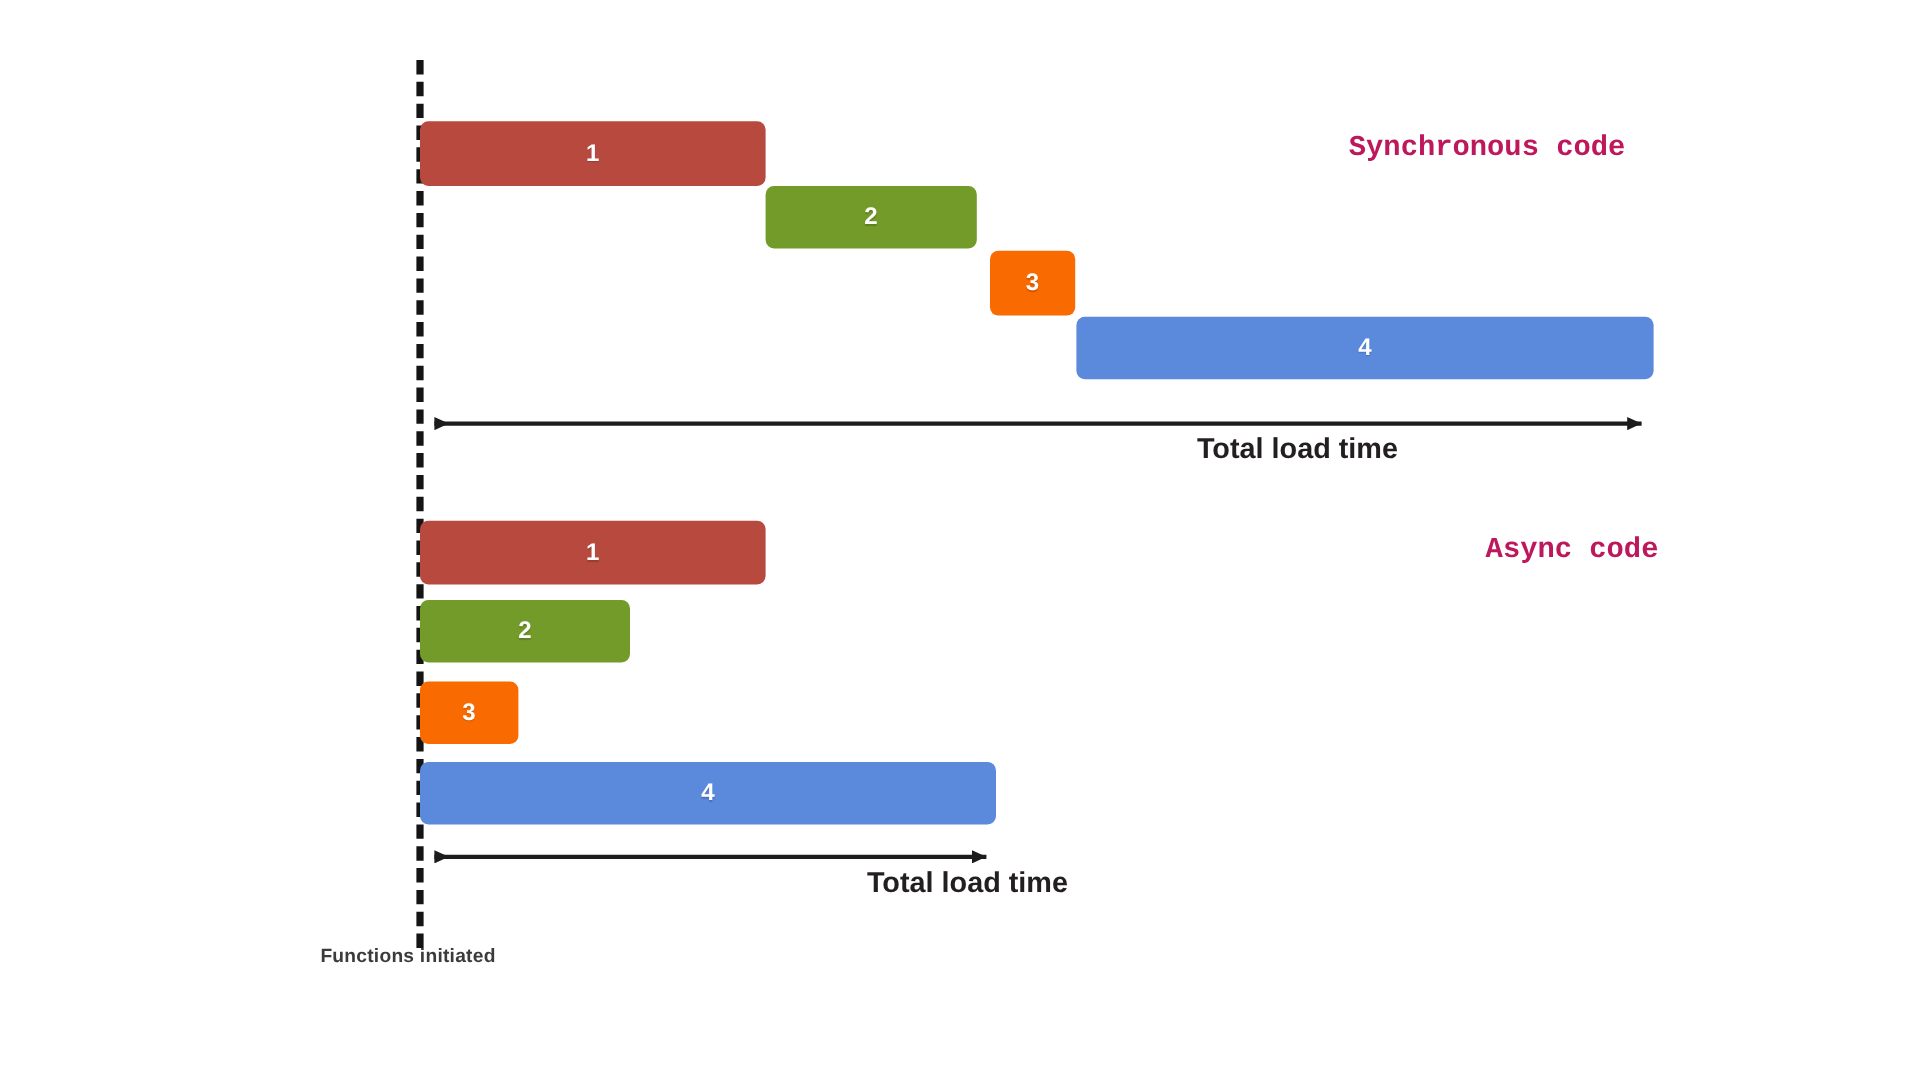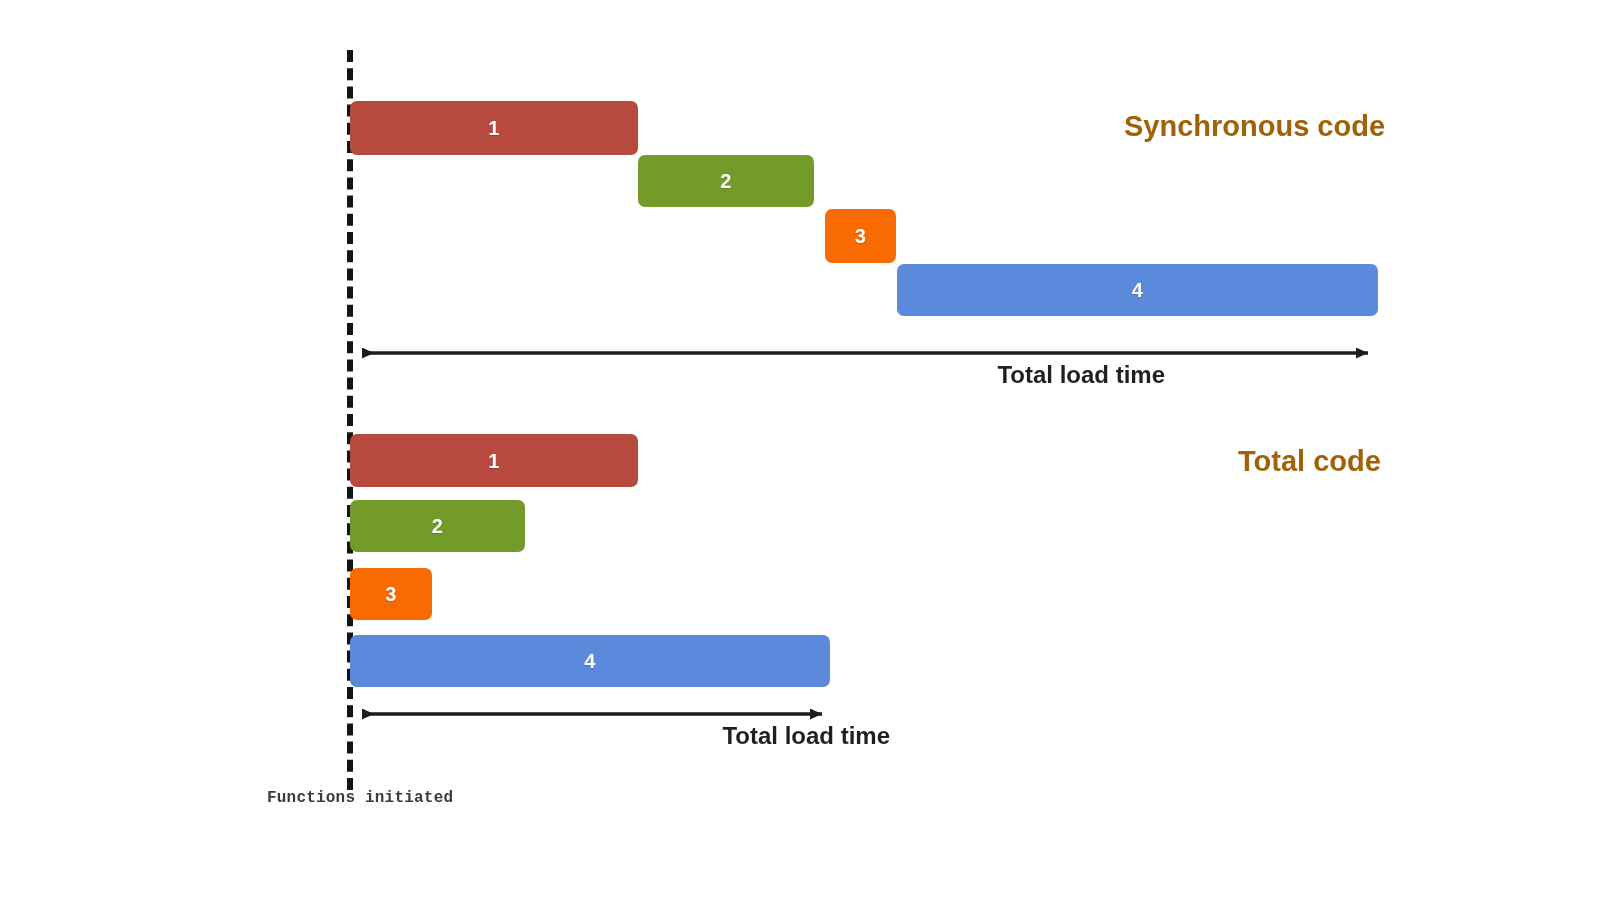--- a/index.html
+++ b/index.html
@@ -43,24 +43,25 @@
     font-weight: bold;
     font-size: 20px;
     line-height: 1;
     letter-spacing: 0.3px;
     text-shadow: 0 1px 1px rgba(0,0,0,0.18);
   }
 
   
   .caption {
     position: absolute;
-    font-size: 29px;
+    font-size: 24px;
     font-weight: bold;
-    color: #a16207;
+    color: #be185d;
     white-space: nowrap;
+    font-family: Liberation Mono, monospace;
   }
 
   
   .measure {
     position: absolute;
     height: 26px;
   }
   .measure svg {
     display: block;
     overflow: visible;
@@ -75,21 +76,20 @@
   }
 
   
   .axis-note {
     position: absolute;
     font-size: 16px;
     font-weight: bold;
     color: #3b3b3b;
     white-space: nowrap;
     letter-spacing: 0.2px;
-    font-family: Liberation Mono, monospace;
   }
 </style>
 </head>
 <body>
 
 <div id="diagram">
 
   <div class="init-axis"></div>
 
   <div class="caption" style="left:1124px; top:110px;">Synchronous code</div>
@@ -119,21 +119,21 @@
         <marker id="arrowEnd" markerWidth="13" markerHeight="11" refX="12" refY="5.5" orient="auto" markerUnits="userSpaceOnUse">
           <path d="M0,0 L12,5.5 L0,11 z" fill="#1c1c1c"></path>
         </marker>
       </defs>
       <line x1="14" y1="13" x2="1020" y2="13" stroke="#1c1c1c" stroke-width="3.5" marker-start="url(#arrowStart)" marker-end="url(#arrowEnd)"></line>
     </svg>
   </div>
 
   <div class="measure-label" style="left:565px; top:361px; width:600px;">Total load time</div>
 
-  <div class="caption" style="left:1238px; top:445px;">Total code</div>
+  <div class="caption" style="left:1238px; top:445px;">Async code</div>
 
   <div class="bar" style="left:350px; top:434px; width:288px; height:53px; background:#b8493f;">
     <span>1</span>
   </div>
 
   <div class="bar" style="left:350px; top:500px; width:175px; height:52px; background:#739b29;">
     <span>2</span>
   </div>
 
   <div class="bar" style="left:350px; top:568px; width:82px; height:52px; background:#f96a00;">

